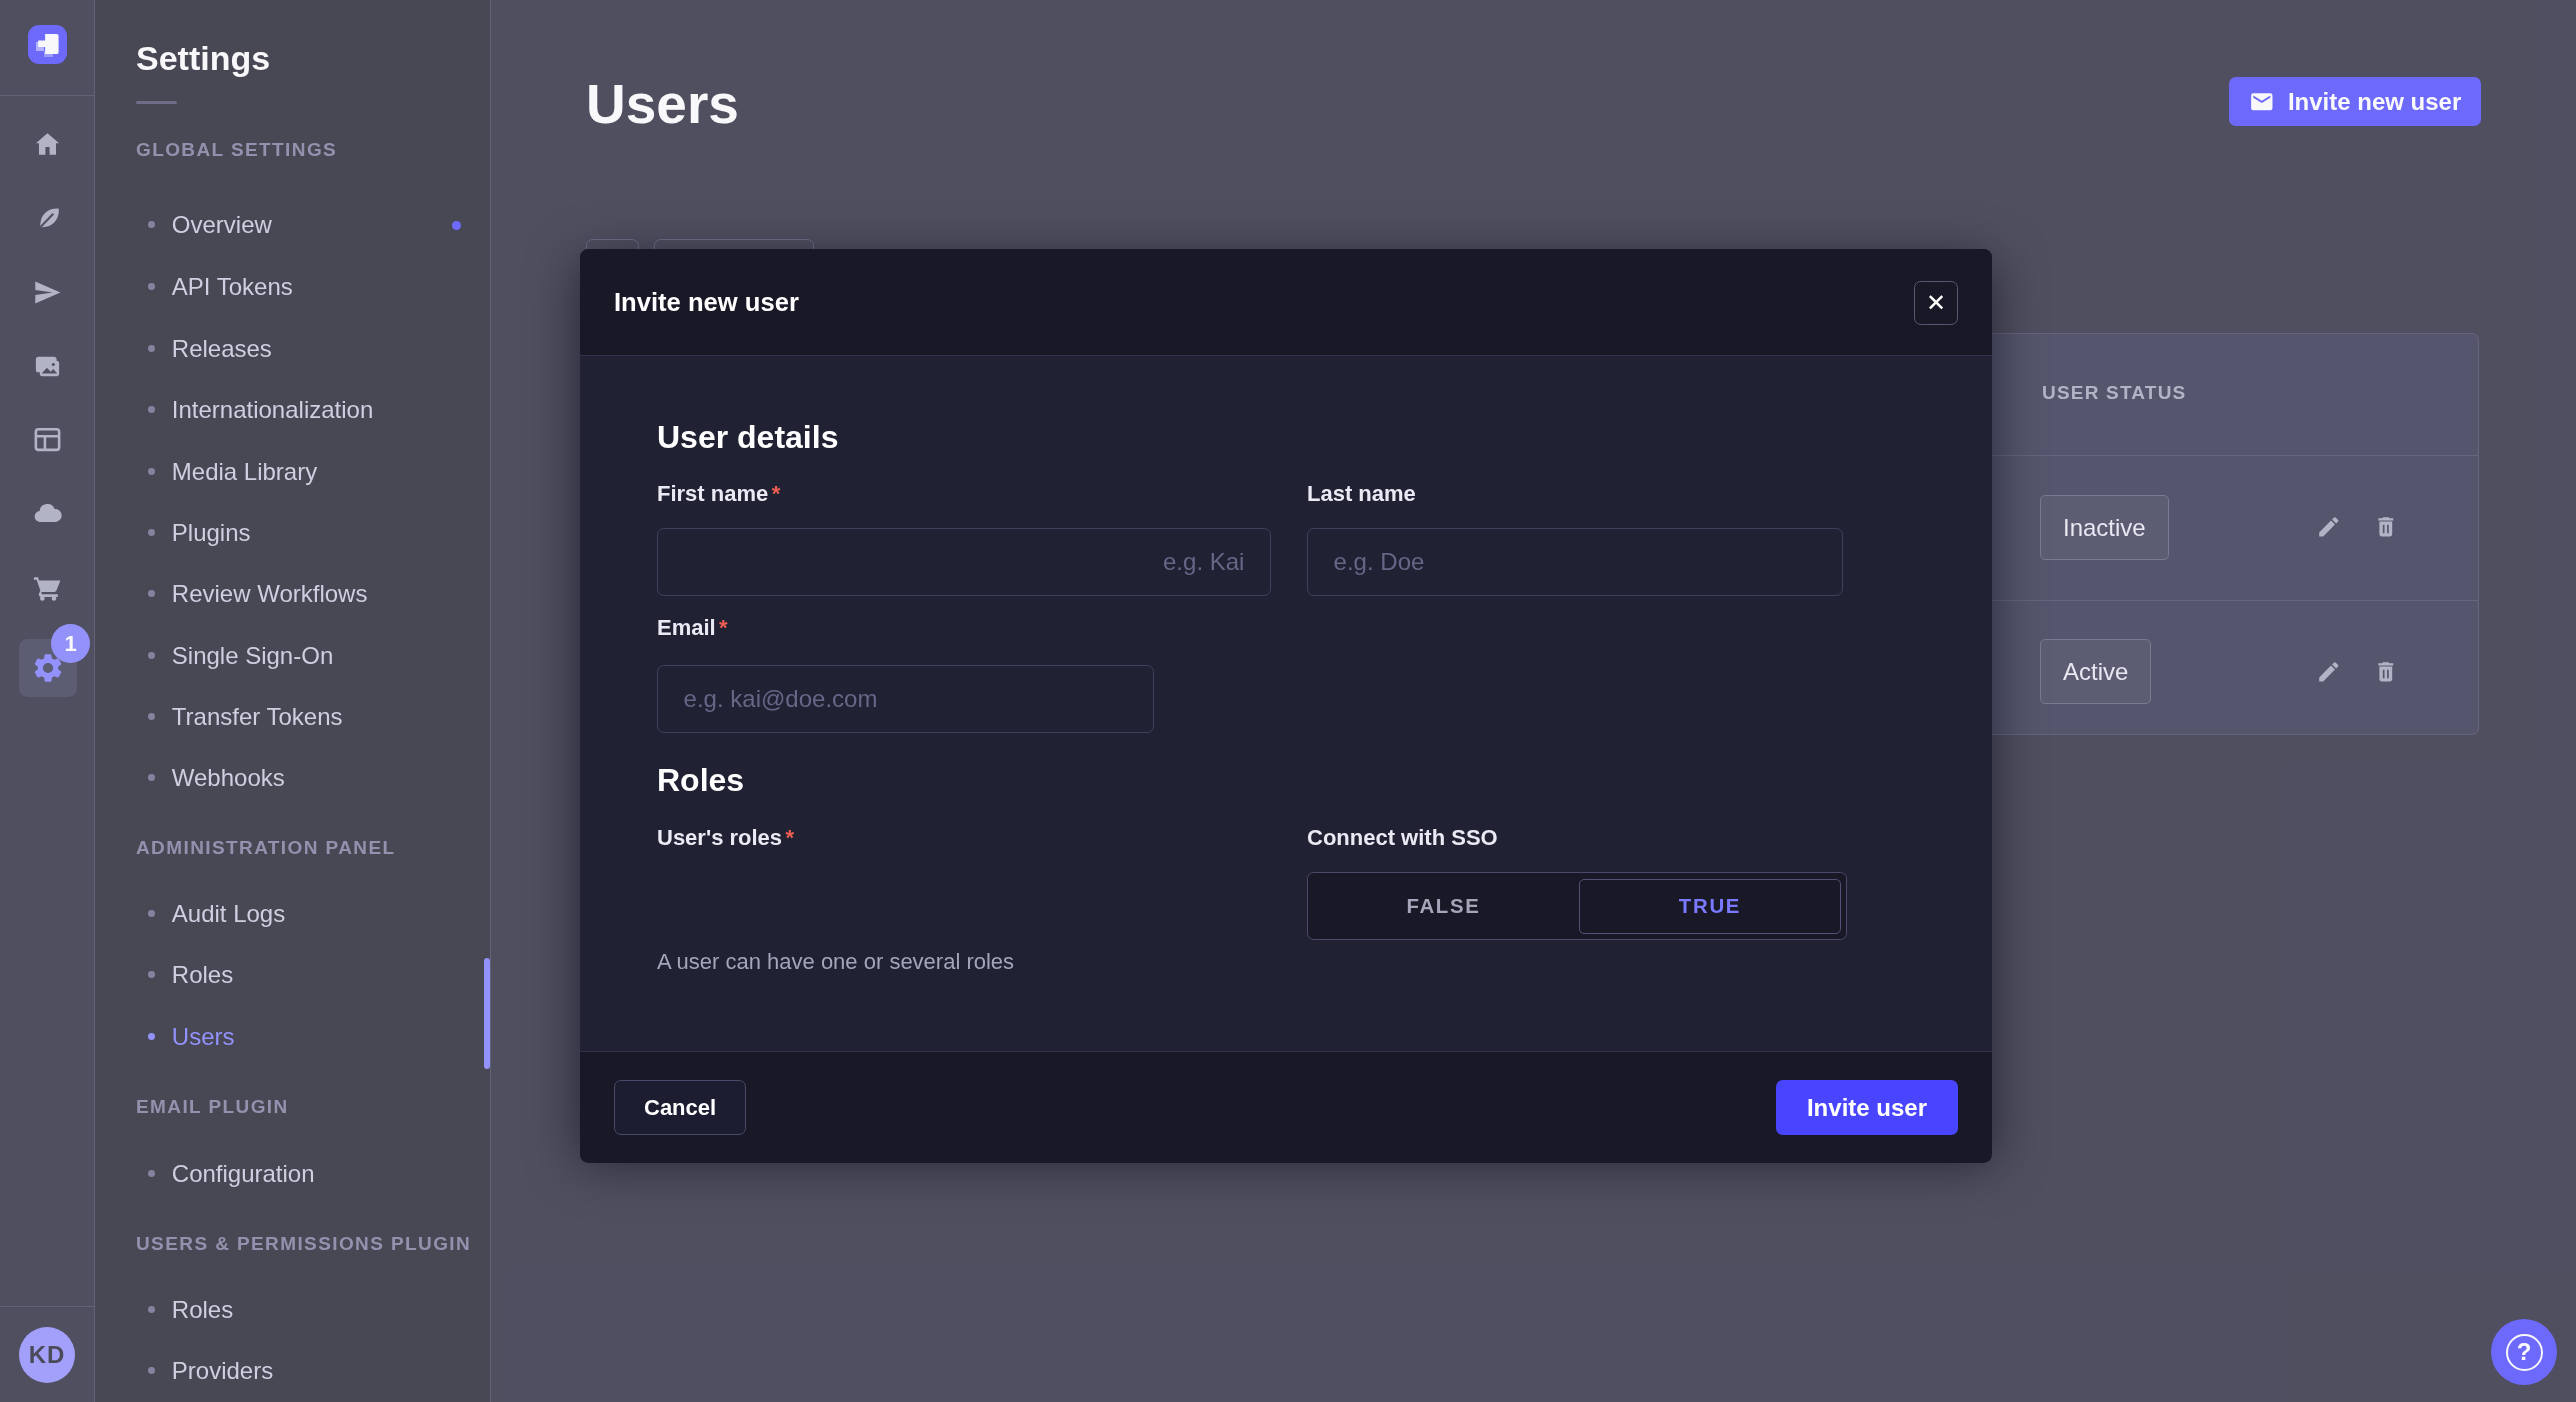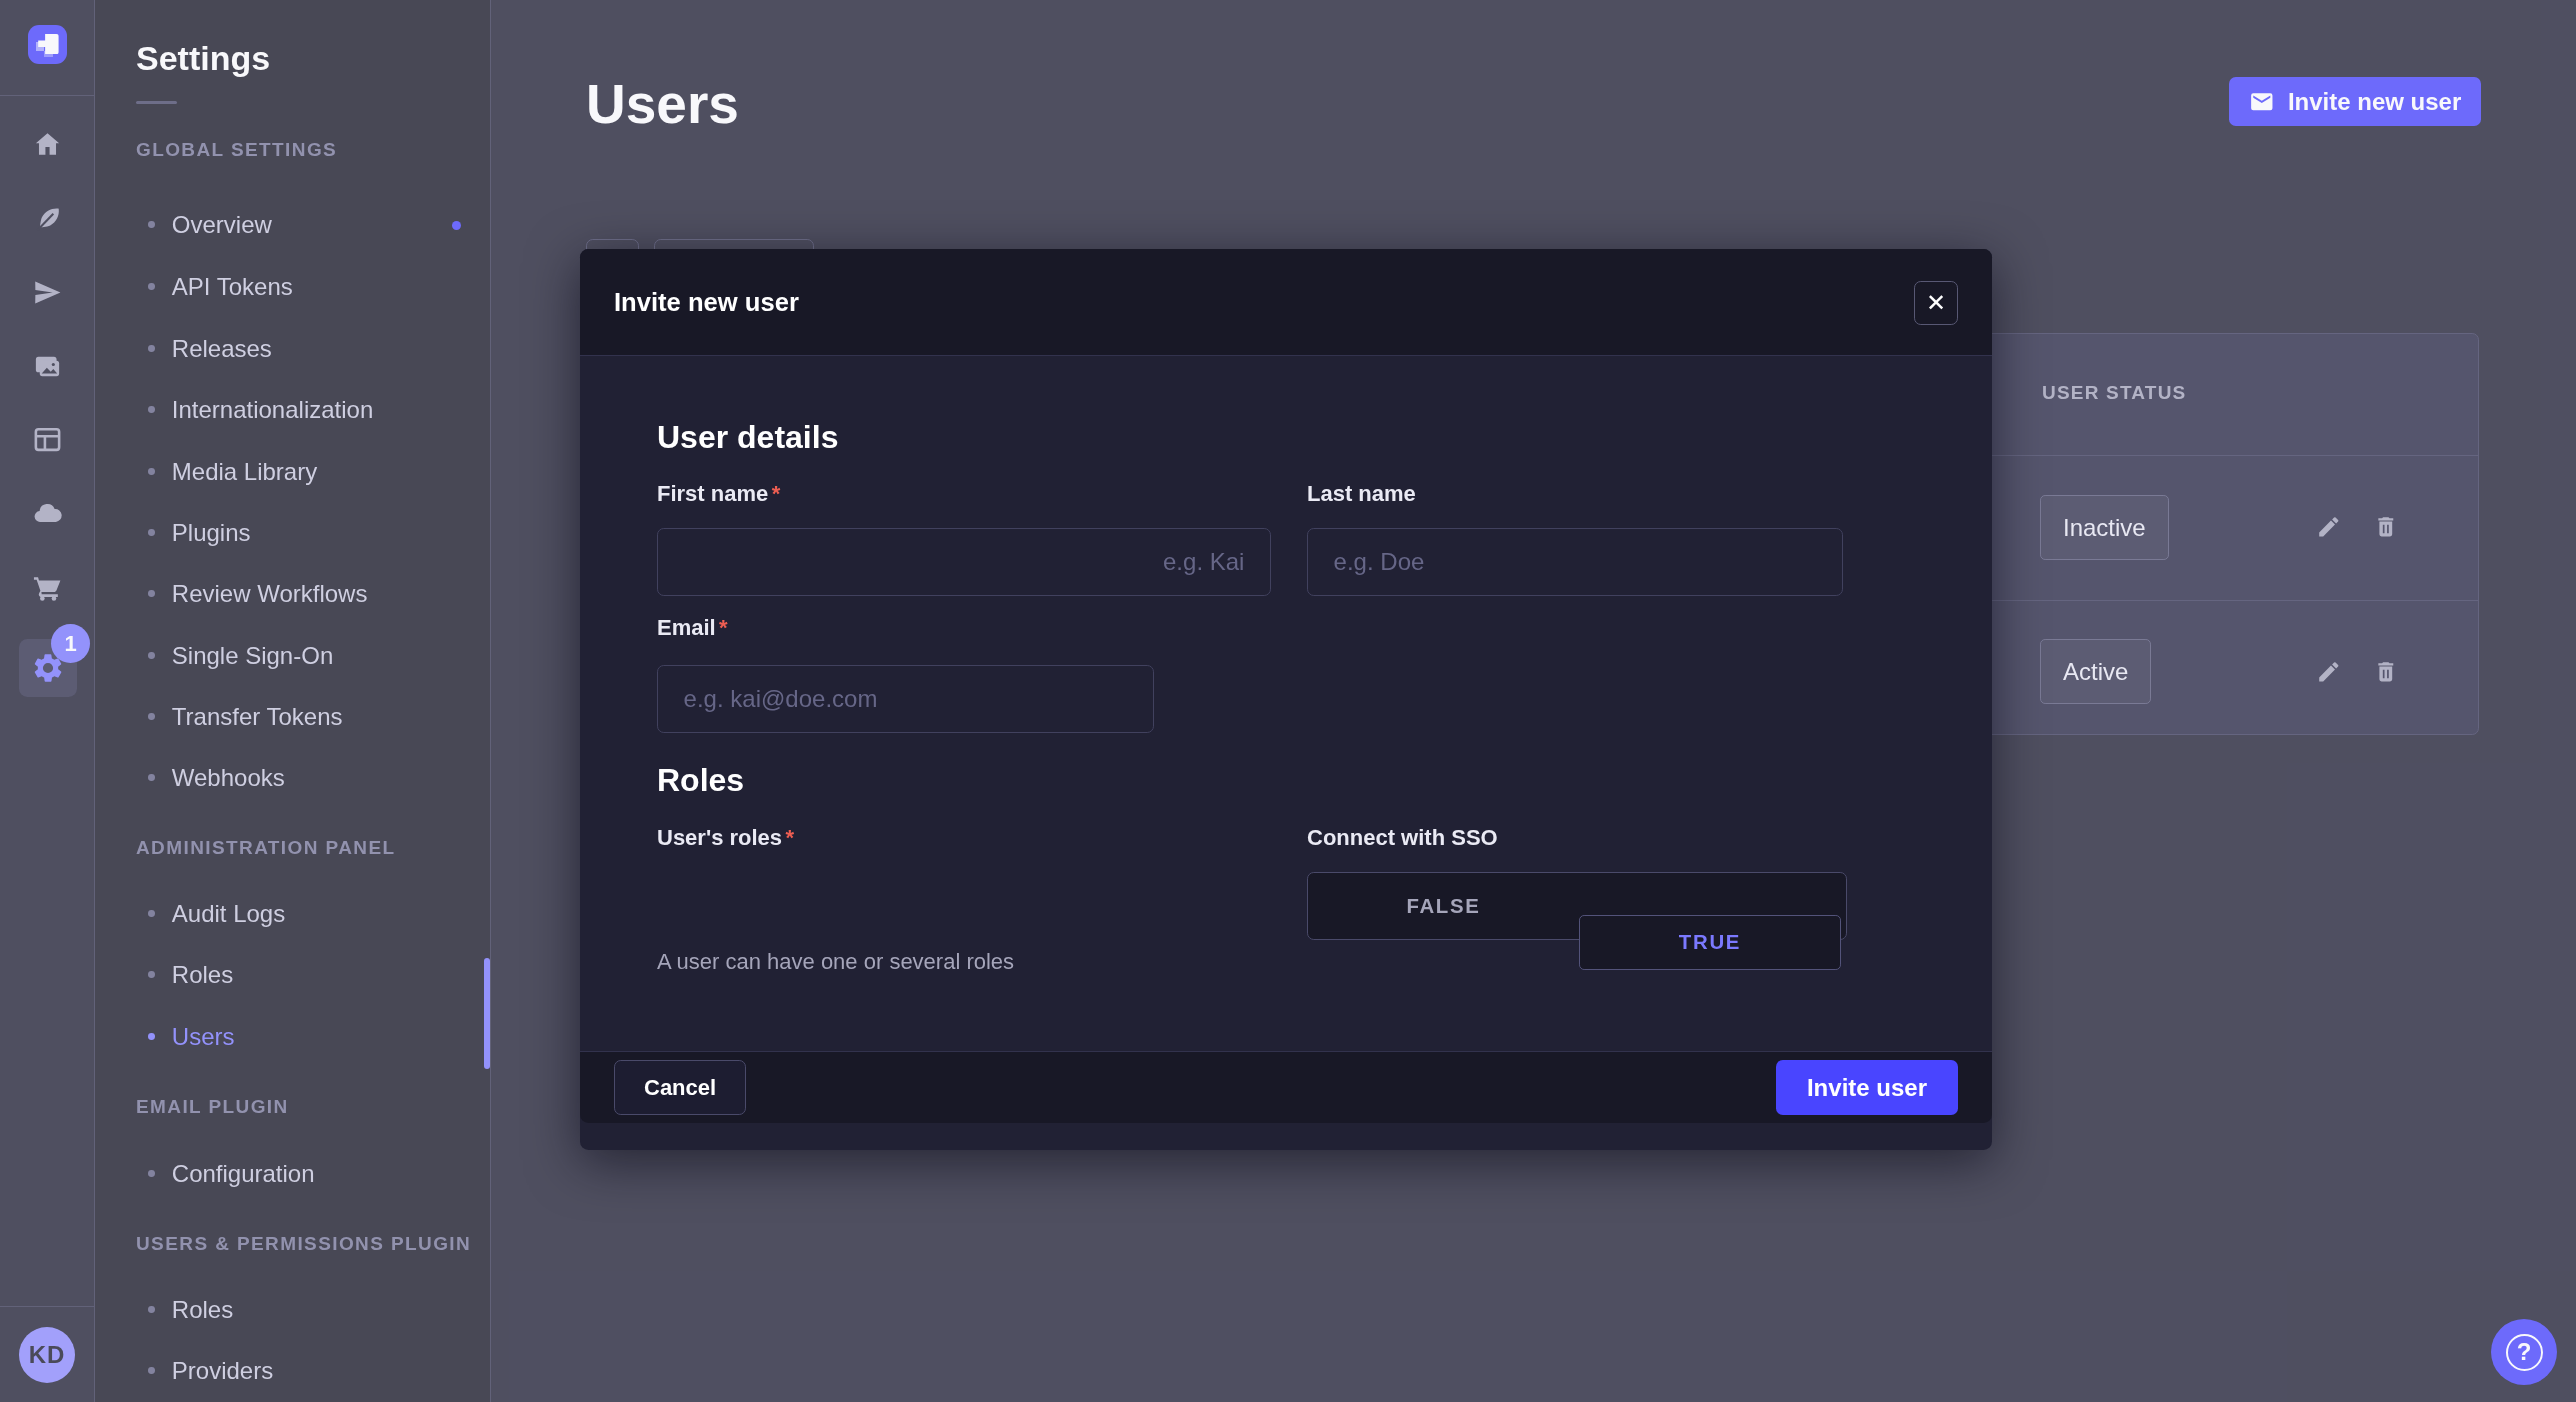--- a/index.html
+++ b/index.html
@@ -109,22 +109,22 @@
   #roles-select .caret { font-size:19px; color:#d9d9e8; }
   #roles-hint { position:absolute; left:77px; top:700px; font-size:22px; color:#a5a5ba; }
   #sso-toggle { position:absolute; left:727px; top:623px; width:540px; height:68px;
     background:#181826; border:0.9px solid #4a4a6a; border-radius:6.8px; }
   #sso-false { position:absolute; left:0; top:0; width:271px; height:66px; display:flex;
     align-items:center; justify-content:center; font-size:20.4px; font-weight:700;
     letter-spacing:1.7px; color:#a5a5ba; cursor:pointer; }
   #sso-true { position:absolute; left:271px; top:6px; width:262px; height:55px;
     border:0.9px solid #53537a; border-radius:5.1px; display:flex; align-items:center;
     justify-content:center; font-size:20.4px; font-weight:700; letter-spacing:1.7px;
-    color:#7b79ff; background:#181826; cursor:pointer;margin-top:36px; }
-  #modal-footer { position:absolute; left:0; top:802px; width:1412px; height:72px;
+    color:#7b79ff; background:#181826; cursor:pointer; }
+  #modal-footer { position:absolute; left:0; top:802px; width:1412px; height:112px;
     background:#181826; border-top:0.9px solid #32324d; border-radius:0 0 8.5px 8.5px;
     display:flex; align-items:center; justify-content:space-between; padding:12px 34px; }
   #cancel-btn { height:55px; padding:0 29px; background:#1d1d31; border:0.9px solid #4a4a6a;
     border-radius:6.8px; color:#ffffff; font-size:22px; font-weight:600; display:flex;
     align-items:center; cursor:pointer; }
   #submit-btn { height:55px; padding:0 31px; background:#4945ff; border:none;
     border-radius:6.8px; color:#ffffff; font-size:24px; font-weight:600; display:flex;
     align-items:center; cursor:pointer; }
 </style>
 </head>

